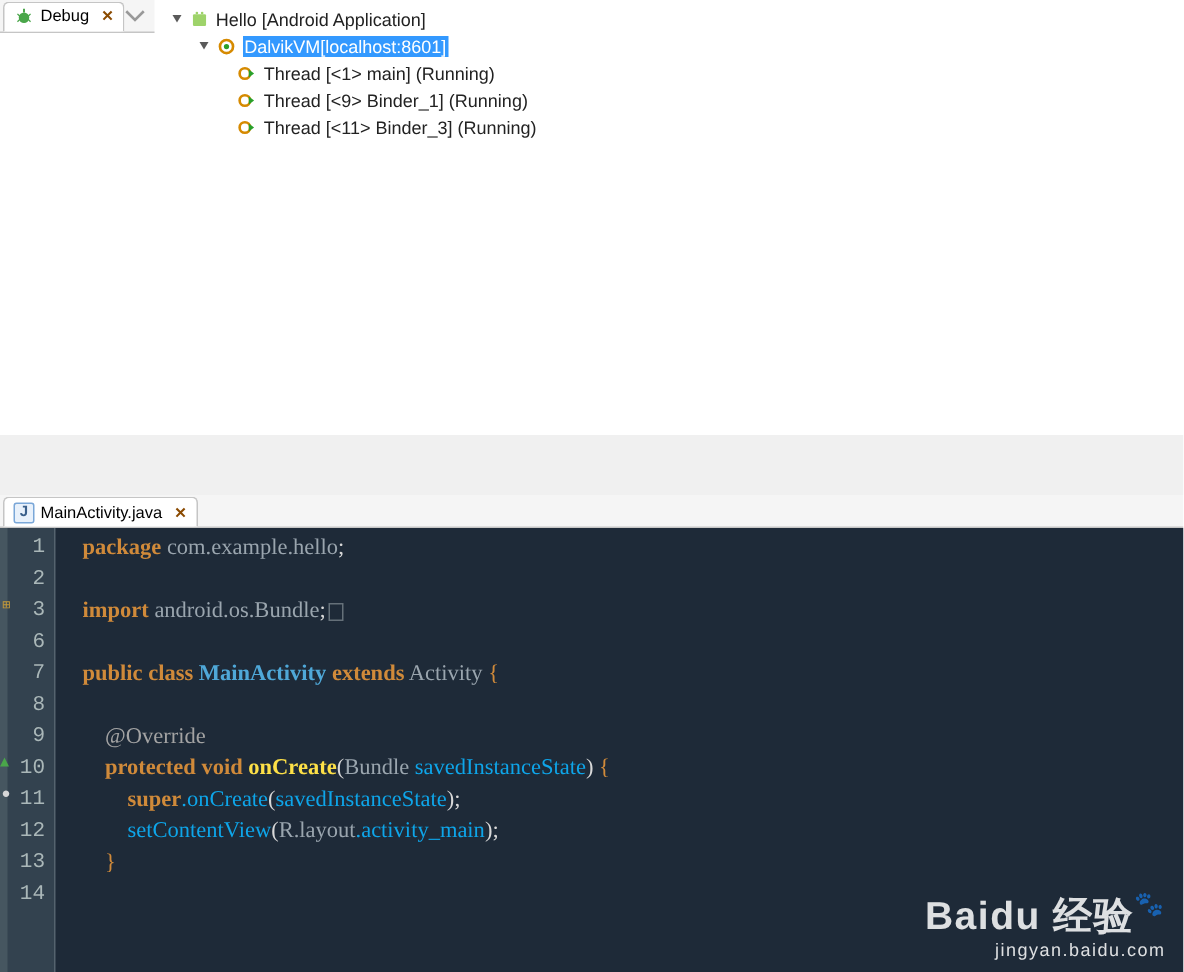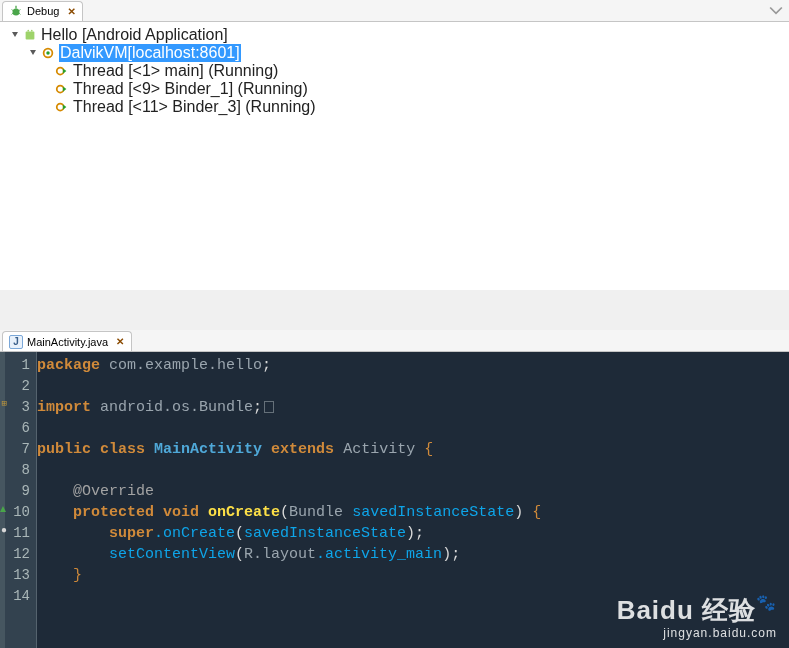--- a/index.html
+++ b/index.html
@@ -12,21 +12,21 @@
     overflow: hidden;
     position: relative;
   }
 
   
   .debug-panel {
     width: 100%;
     height: 290px;
     background: #ffffff;
     display: flex;
-    flex-direction: column;
+    flex-direction: row;
   }
   .debug-tabbar {
     height: 22px;
     display: flex;
     align-items: center;
     background: #f5f5f5;
     border-bottom: 1px solid #c5c5c5;
     padding-left: 2px;
     position: relative;
   }
@@ -82,21 +82,21 @@
     align-items: center; justify-content: center;
     margin-right: 2px;
   }
   .twisty svg { width:8px; height:8px; }
   .node-icon {
     width: 16px; height: 16px;
     display: inline-flex; align-items:center; justify-content:center;
     margin-right: 3px;
   }
   .thread-icon svg, .android-icon svg, .dalvik-icon svg { width:14px; height:14px; }
-  .node-label { font-size: 16px; color:#222; }
+  .node-label { font-size: 12px; color:#222; }
   .node-label.selected {
     background: #3399ff;
     color: #ffffff;
     padding: 0 1px;
   }
 
   .panel-gap {
     height: 40px;
     background: #f0f0f0;
   }
@@ -162,25 +162,25 @@
   .gutter-marker {
     position:absolute;
     left:-1px;
     width:8px; height:8px;
   }
   .gutter-marker.plus { color:#c49a3a; font-size:9px; top:42px;}
   .gutter-marker.tri { top:147px; }
   .gutter-marker.dot { top:168px; color:#d7d7d7; font-size:10px;}
   .code {
     flex: 1;
-    font-family: Liberation Mono, monospace;
+    font-family: Liberation Serif, serif;
     font-size: 15px;
     color: #e8e8e8;
     padding-top: 3px;
-    padding-left: 0;
+    padding-left: 18px;
     line-height: 21px;
     border-left: 1px solid #55636e;
   }
   .code .line { height:21px; white-space: pre; }
 
   
   .kw   { color: #d08a3a; font-weight: bold; }   
   .pkg  { color: #9aa5ae; }
   .cls  { color: #4fa8d8; font-weight: bold; }
   .ann  { color: #a3a3a3; }

